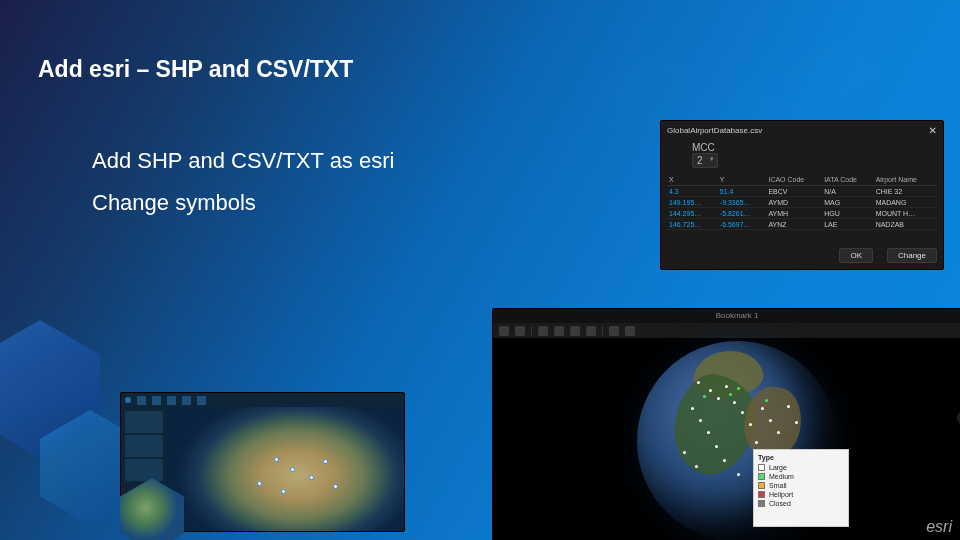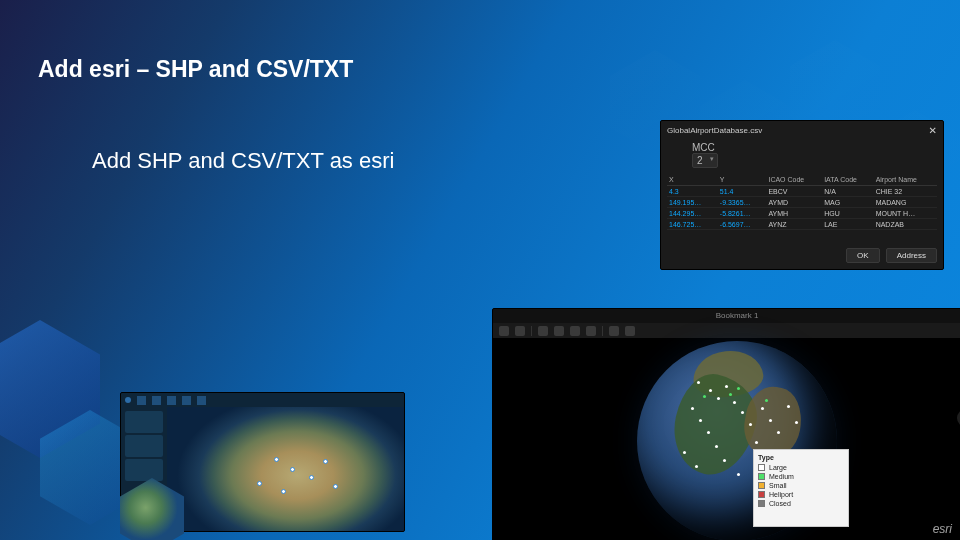--- a/index.html
+++ b/index.html
@@ -44,21 +44,21 @@
   .dlg .top { display:flex; gap:8px; padding:2px 6px 4px; }
   .dlg .tab { color:#888; border-bottom:1px solid transparent; padding-bottom:2px; }
   .dlg .tab.active { color:#0fa8ff; border-bottom:1px solid #0fa8ff; }
   .dlg .mccarea { padding:2px 20px 4px; font-size:10px; color:#bbb;margin-left:11px; }
   .dlg .mccarea .dd { display:inline-block; background:#2a2a2a; border:1px solid #3a3a3a; border-radius:2px; padding:1px 14px 1px 4px; position:relative; }
   .dlg .mccarea .dd:after { content:"▾"; position:absolute; right:3px; top:1px; font-size:7px; color:#888; }
   .dlg table { width: calc(100% - 12px); margin: 2px 6px 0; border-collapse: collapse; font-size:7px; }
   .dlg th { text-align:left; color:#aaa; font-weight:500; padding:2px 2px; border-bottom:1px solid #333; }
   .dlg td { padding:1.5px 2px; color:#c8c8c8; border-bottom:1px solid #262626; }
   .dlg td.num { color:#0fa8ff; }
-  .dlg .btns { position:absolute; right:6px; bottom:6px; display:flex; gap:6px; }
+  .dlg .btns { position:absolute; right:6px; bottom:6px; display:flex; gap:14px; }
   .dlg .btn { background:#2a2a2a; border:1px solid #3a3a3a; color:#ddd; font-size:8px; padding:2px 10px; border-radius:2px; }
 
   
   .panelA {
     position: absolute; left: 120px; top: 392px; width: 285px; height: 140px;
     background:#000; border:1px solid #000; border-radius:2px; overflow:hidden;
   }
   .panelA .topbar { height:14px; background:#0e2538; display:flex; align-items:center; gap:6px; padding:0 4px; }
   .panelA .topbar .dot { width:6px;height:6px;border-radius:50%;background:#2b6ca8; }
   .panelA .topbar .tbicon { width:9px;height:9px;background:#2b6ca8;opacity:.6; }
@@ -106,38 +106,39 @@
   .panelB .compass { position:absolute; right:6px; top:70px; width:18px;height:18px;border-radius:50%;background:#1e1e1e;color:#aaa;text-align:center;font-size:9px;line-height:18px; }
 
   
   .globehex {
     position:absolute; left:120px; top:478px; width:64px; height:74px;
     clip-path: polygon(50% 0, 100% 25%, 100% 75%, 50% 100%, 0 75%, 0 25%);
     background:
       radial-gradient(40px 40px at 40% 40%, #7aa26a 0%, #4a7a52 40%, #1a4a7a 80%);
   }
 
-  .esri { position:absolute; right:8px; bottom:4px; font-size:12px; color:#e5e5e5; font-style:italic; opacity:.7; }
+  .esri { position:absolute; right:8px; bottom:4px; font-size:16px; color:#e5e5e5; font-style:italic; opacity:.7; }
 </style>
 </head>
 <body>
 
 <div class="hex-bg">
   <div class="hex a"></div>
     <div class="hex b"></div>
   <div class="hex c"></div>
     <div class="hex d"></div>
     <div class="hex e"></div>
     <div class="hex f"></div>
 </div>
 
 <div class="title">Add esri – SHP and CSV/TXT</div>
 
 <div class="bullets">
   <p>Add SHP and CSV/TXT as esri</p>
+  <p>Change symbols</p>
 </div>
 
 <div class="dlg">
   <div class="hdr">
     <span>GlobalAirportDatabase.csv</span>
     <span class="close">✕</span>
   </div>
   <div class="mccarea">
     <span>MCC</span><br>
     <span class="dd">2</span>
@@ -178,21 +179,21 @@
         <td class="num">146.725…</td>
           <td class="num">-6.5697…</td>
           <td>AYNZ</td>
           <td>LAE</td>
           <td>NADZAB</td>
       </tr>
     </tbody>
   </table>
   <div class="btns">
     <span class="btn">OK</span>
-    <span class="btn">Address</span>
+    <span class="btn">Change</span>
   </div>
 </div>
 
 <div class="panelA">
   <div class="topbar">
     <span class="dot"></span>
     <span class="tbicon"></span>
     <span class="tbicon"></span>
     <span class="tbicon"></span>
     <span class="tbicon"></span>

